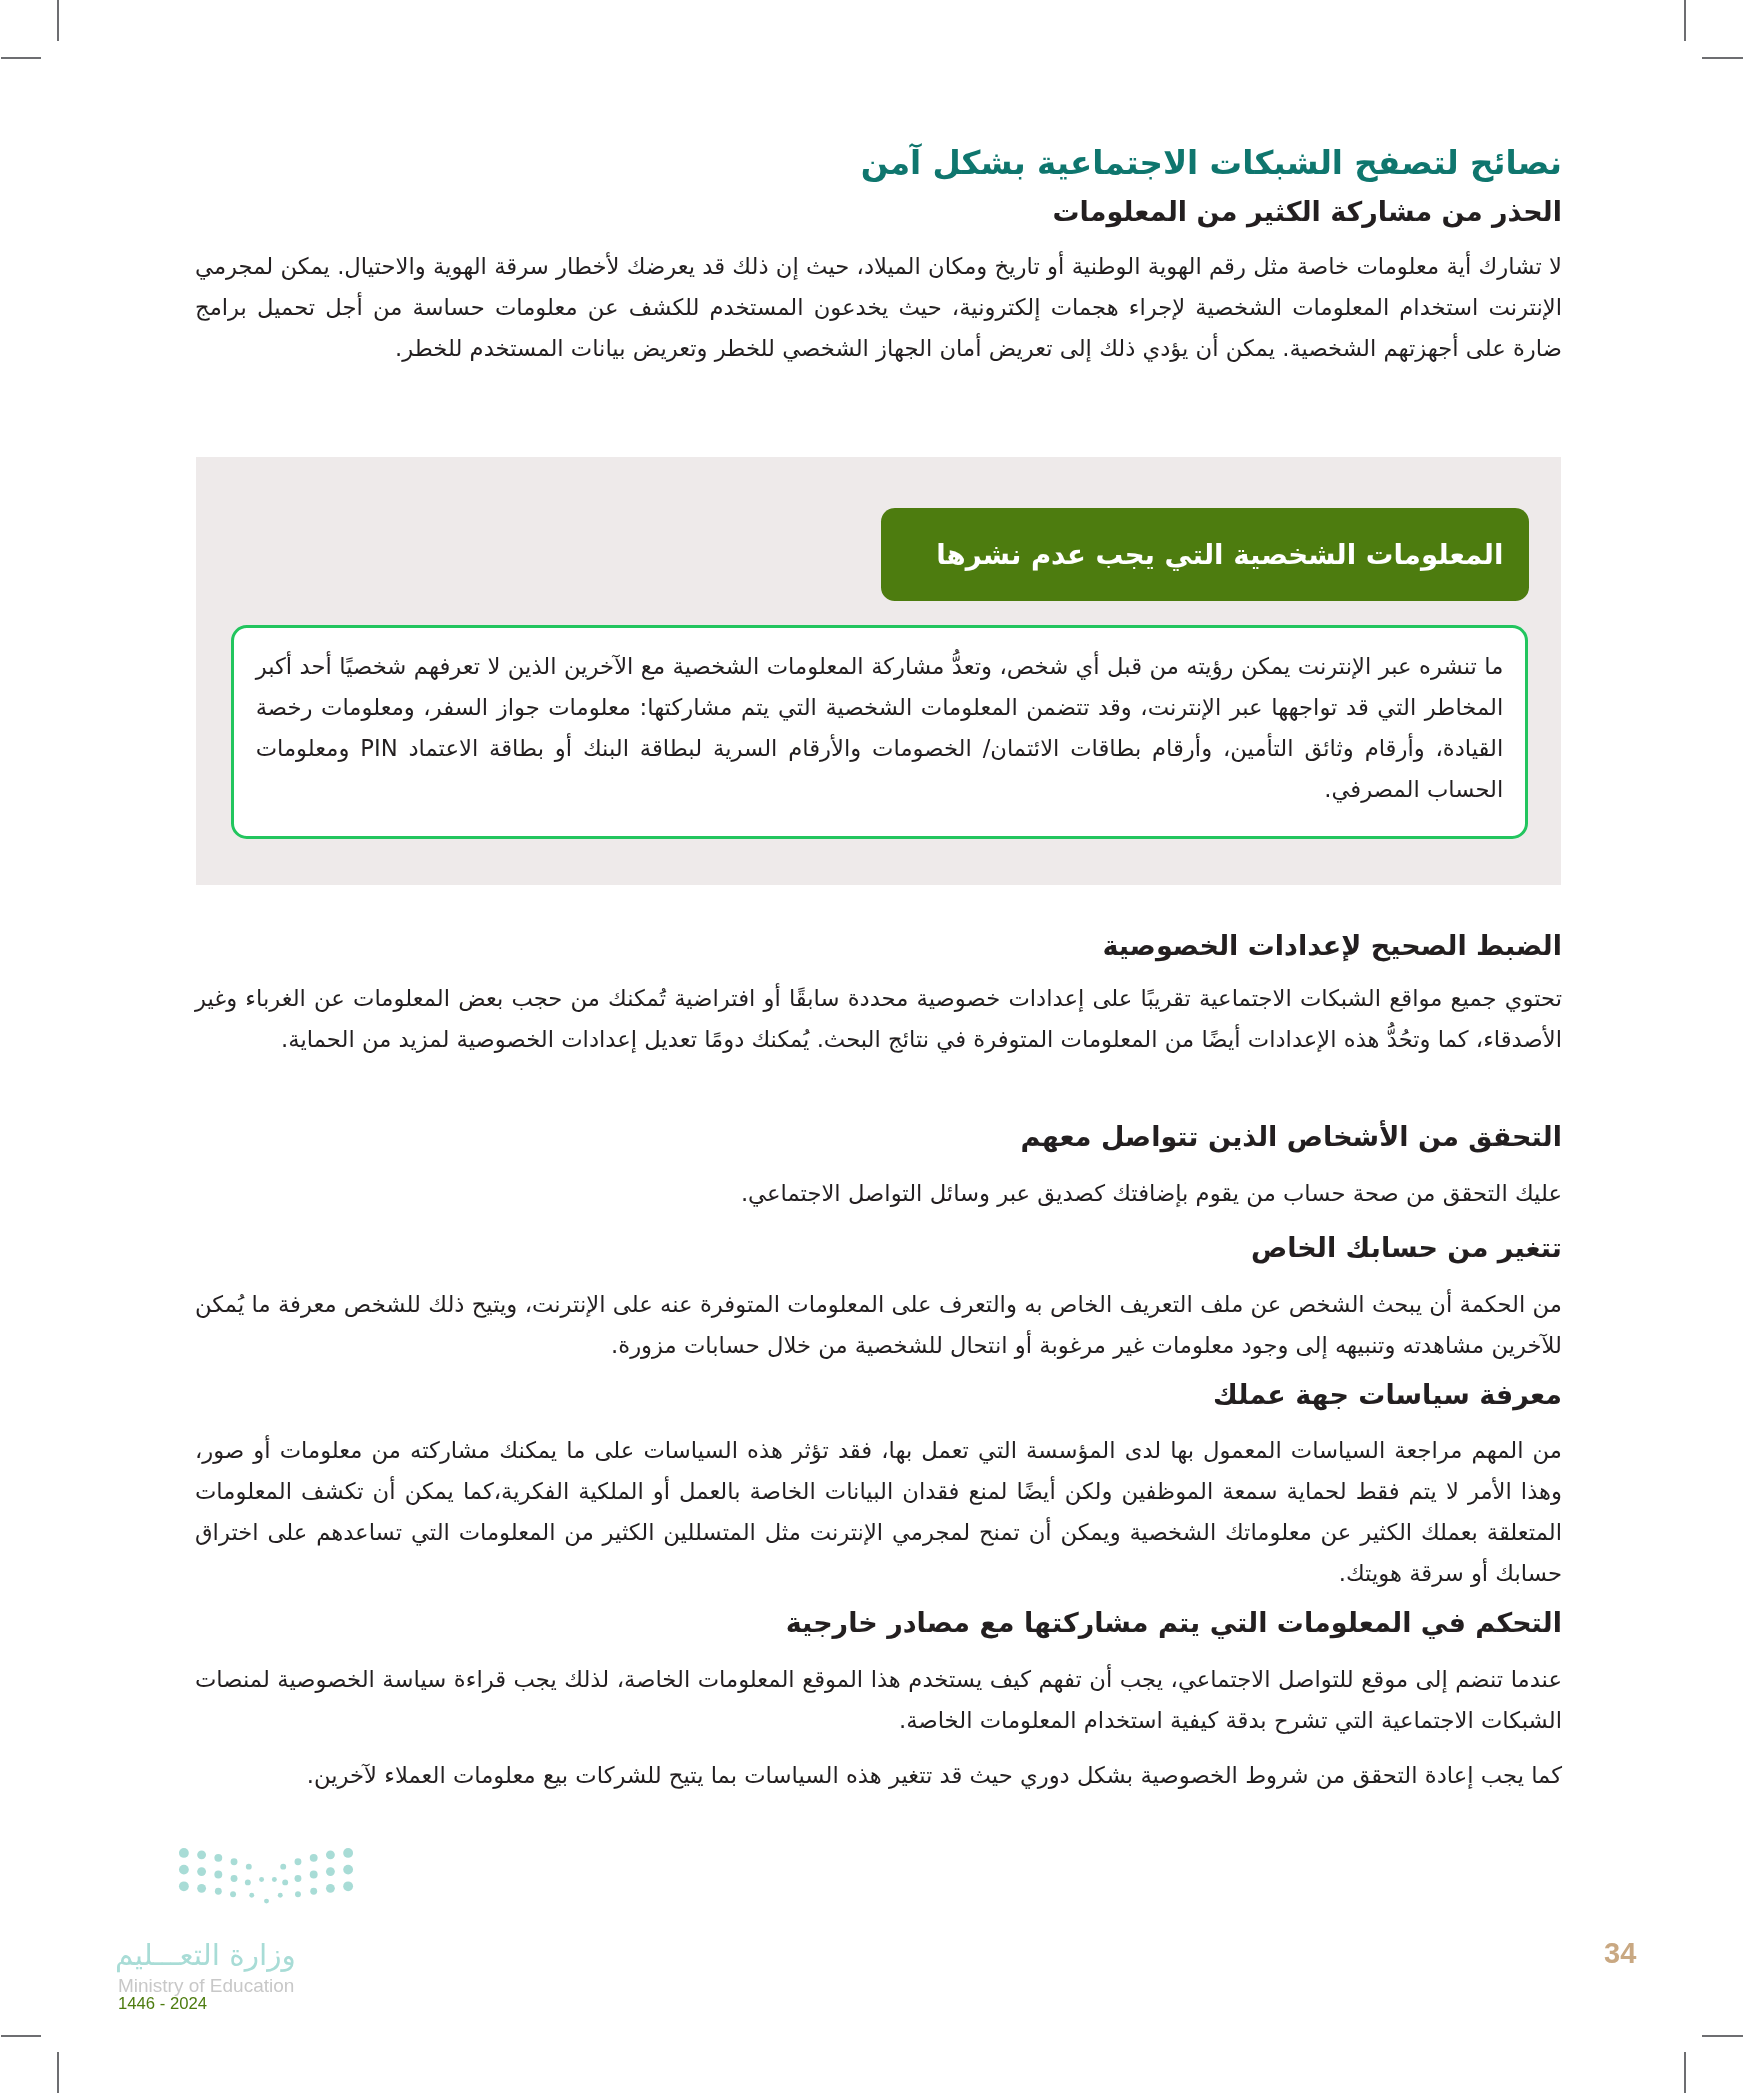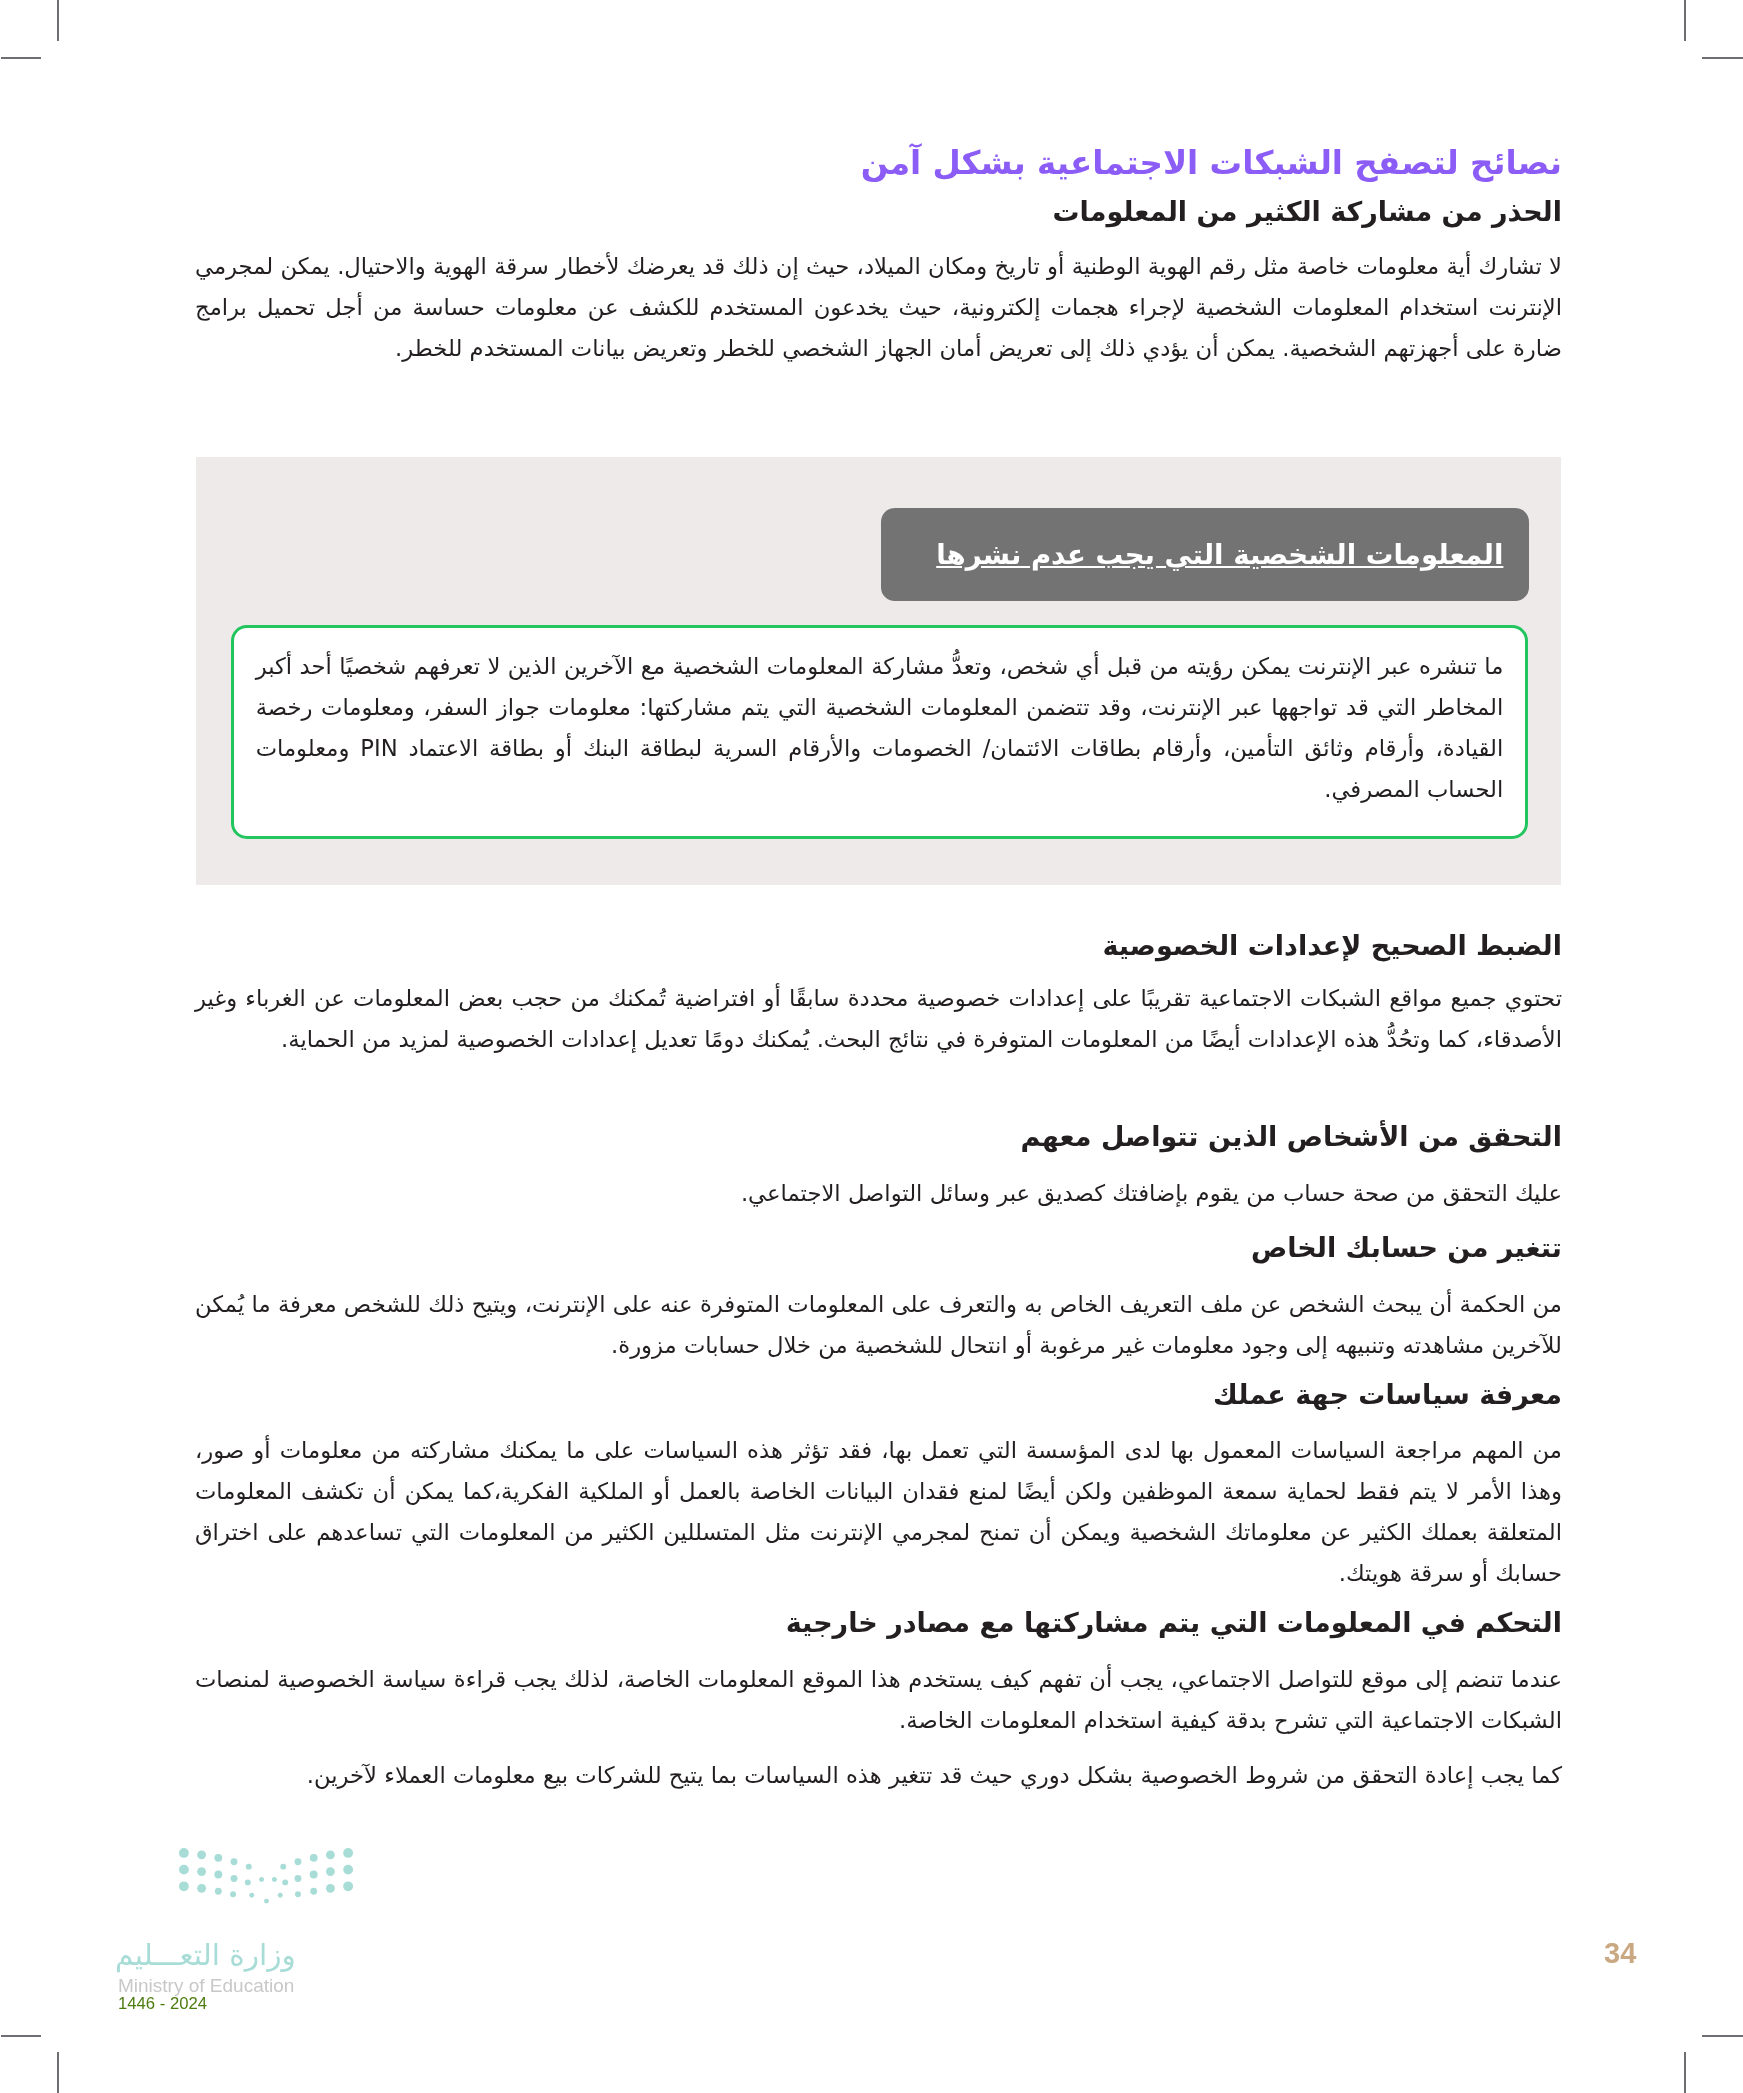--- a/index.html
+++ b/index.html
@@ -18,21 +18,21 @@
     
     .crop { position: absolute; background: #6d6e71; }
     .crop.v { width: 2px; height: 41px; }
     .crop.h { height: 2px; width: 41px; }
     .title {
       position: absolute;
       right: 182px;
       top: 144px;
       font-size: 32.5px;
       font-weight: bold;
-      color: #8b5cf6;
+      color: #0f766e;
       white-space: nowrap;
     }
     .subhead {
       position: absolute;
       right: 182px;
       font-size: 27px;
       font-weight: bold;
       color: #231f20;
       white-space: nowrap;
     }
@@ -53,32 +53,31 @@
       width: 1365px;
       height: 428px;
       background: #eeeaea;
     }
     .dark-header {
       position: absolute;
       left: 881px;
       top: 508px;
       width: 648px;
       height: 93px;
-      background: #737373;
+      background: #4d7c0f;
       border-radius: 13.8px;
       color: #ffffff;
       font-size: 27.6px;
       font-weight: bold;
       display: flex;
       align-items: center;
       justify-content: flex-start;
       padding-right: 25.6px;
       box-sizing: border-box;
       direction: rtl;
-      text-decoration: underline;
     }
     .white-box {
       position: absolute;
       left: 231px;
       top: 625px;
       width: 1297px;
       height: 214px;
       background: #ffffff;
       border: 3px solid #22c55e;
       border-radius: 15.8px;

